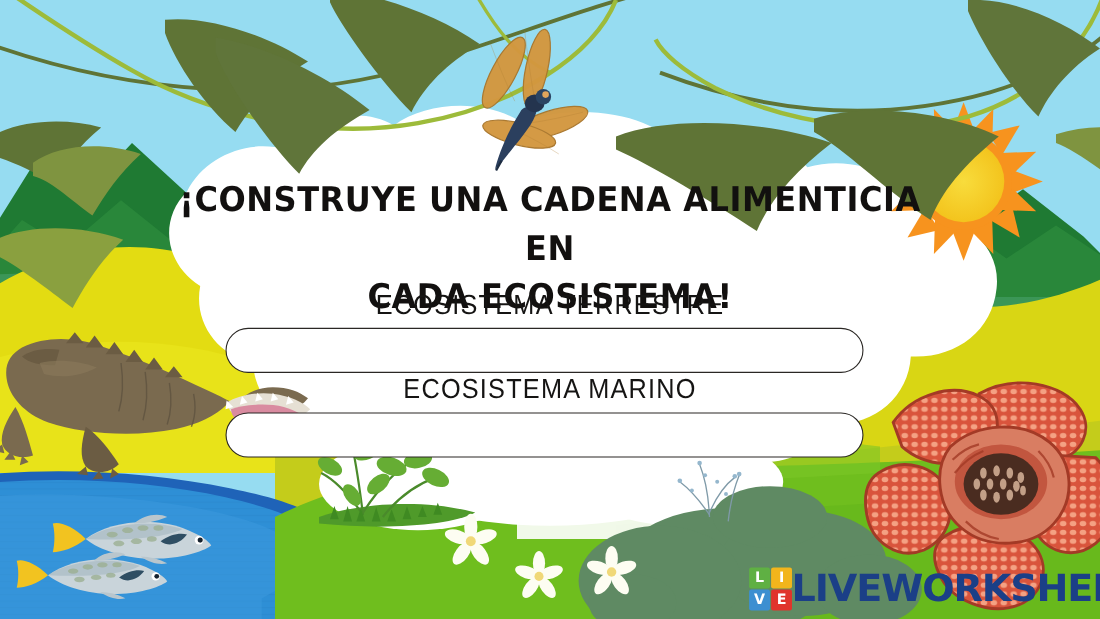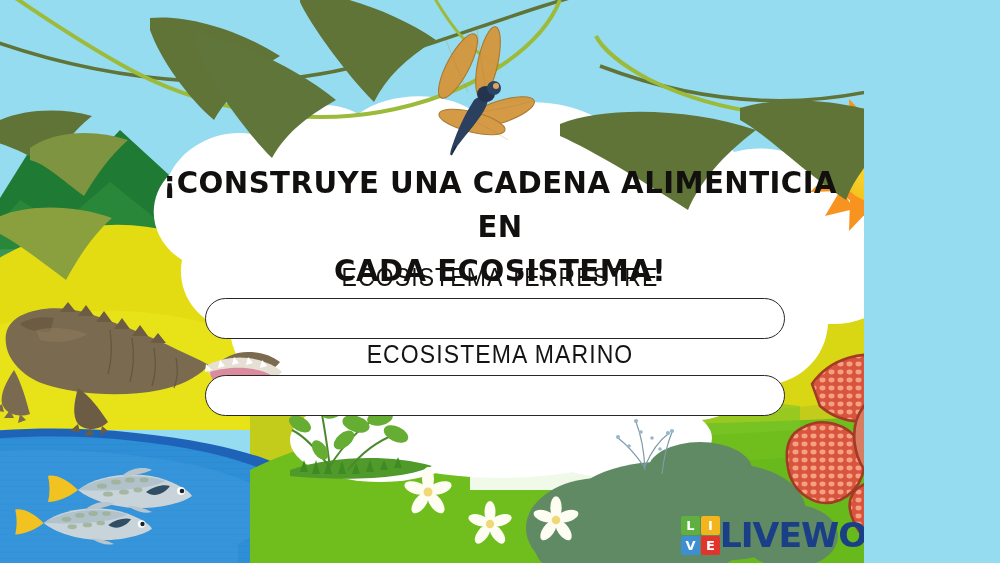--- a/index.html
+++ b/index.html
@@ -1,21 +1,21 @@
 <!DOCTYPE html>
 <html><head>
 <meta charset="utf-8">
 <style>
   html,body{margin:0;padding:0;}
   body{
     width:1000px;height:563px;overflow:hidden;
     font-family:"Liberation Sans", sans-serif;
     background:#96dcf1;
   }
-  .stage{position:relative;width:864px;height:563px;overflow:hidden;background:#f9a8d4;}
+  .stage{position:relative;width:1000px;height:563px;overflow:hidden;background:#f9a8d4;}
   .layer{position:absolute;left:0;top:0;width:1000px;height:563px;}
   svg.layer{display:block;}
 
   
   .content{position:absolute;left:0;top:0;width:1000px;height:563px;}
   .title{
     position:absolute;left:120px;top:160px;width:760px;
     text-align:center;
     font-family:"DejaVu Sans", sans-serif;
     font-weight:bold;

